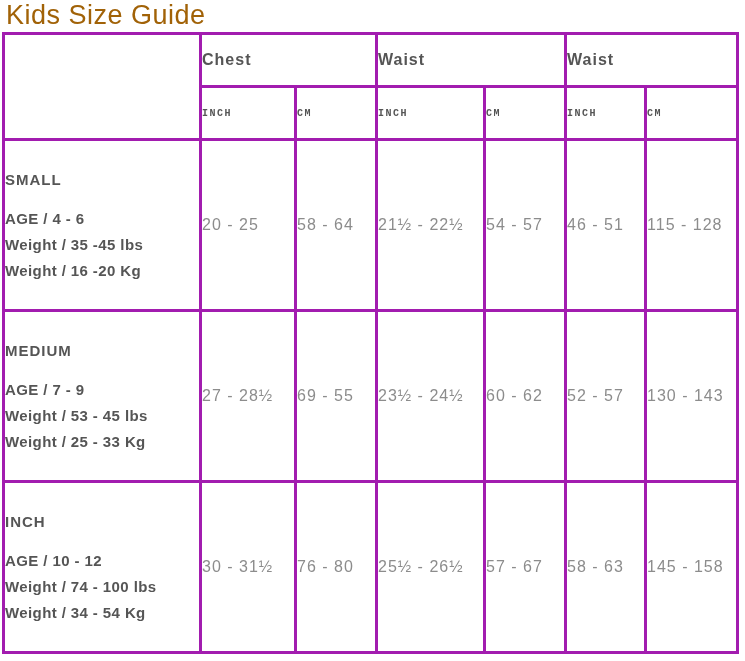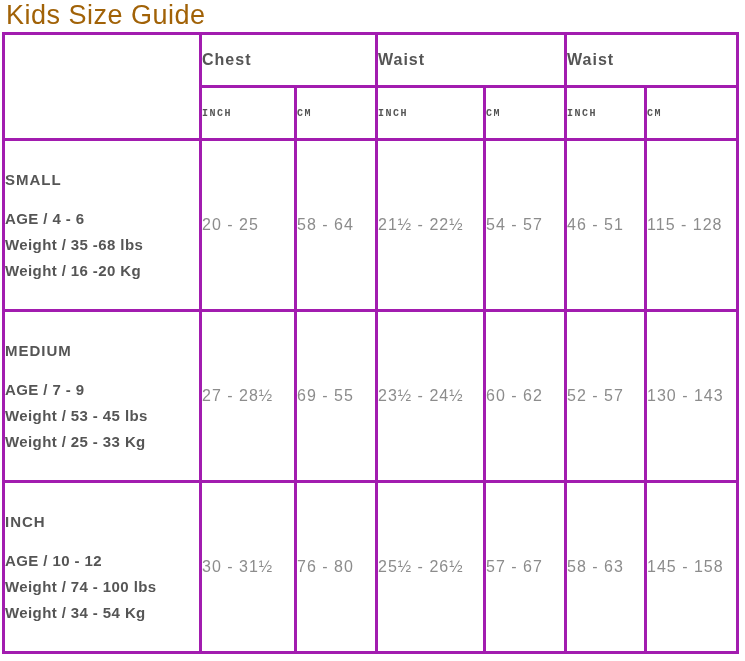--- a/index.html
+++ b/index.html
@@ -88,21 +88,21 @@
       <th>CM</th>
       <th>INCH</th>
       <th>CM</th>
     </tr>
   </thead>
   <tbody>
     <tr>
       <td class="label-cell">
         <div class="size-name">SMALL</div>
         <div class="size-detail">AGE / 4 - 6</div>
-        <div class="size-detail">Weight / 35 -68 lbs</div>
+        <div class="size-detail">Weight / 35 -45 lbs</div>
         <div class="size-detail">Weight / 16 -20 Kg</div>
       </td>
       <td class="measure-cell">20 - 25</td>
       <td class="measure-cell">58 - 64</td>
       <td class="measure-cell">21½ - 22½</td>
       <td class="measure-cell">54 - 57</td>
       <td class="measure-cell">46 - 51</td>
       <td class="measure-cell">115 - 128</td>
     </tr>
     <tr>

